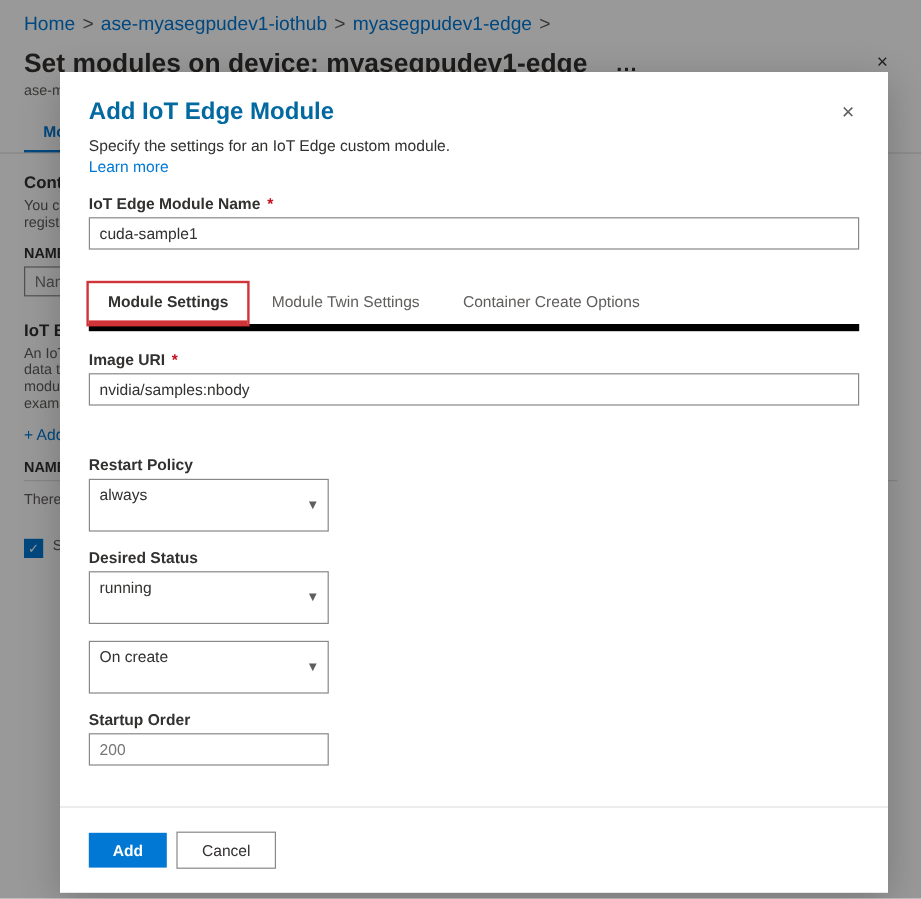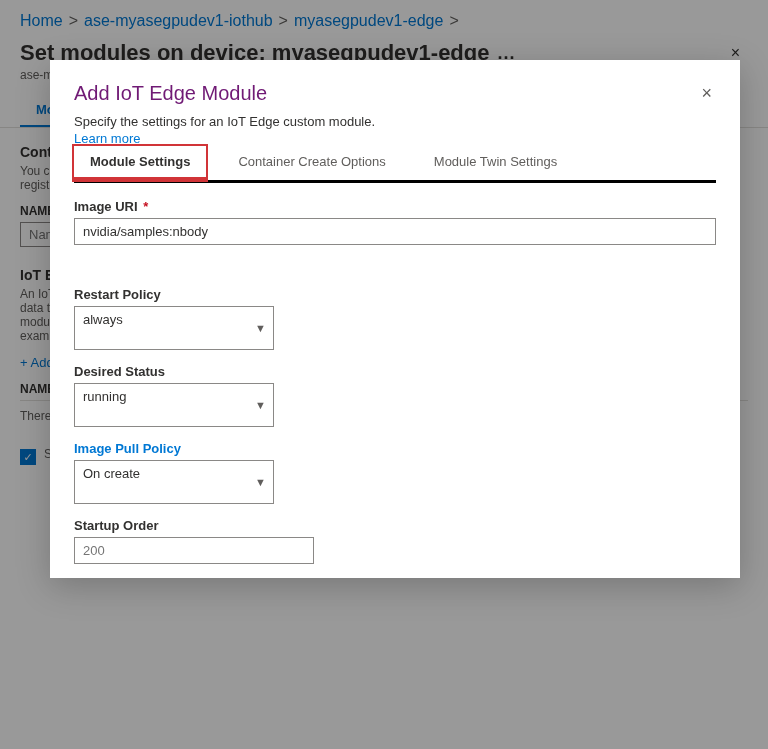--- a/index.html
+++ b/index.html
@@ -36,21 +36,21 @@
     .breadcrumb a { color: #0078d4; text-decoration: none; }
     .breadcrumb .sep { color: #605e5c; margin: 0 2px; }
 
     .page-title {
       padding: 4px 20px 2px 20px;
       font-size: 22px;
       font-weight: 600;
       color: #323130;
       display: flex;
       align-items: center;
-      gap: 8px;
+      gap: 24px;
     }
 
     .page-subtitle {
       padding: 0 20px 12px 20px;
       font-size: 12px;
       color: #605e5c;
     }
 
     .dots-icon {
       font-size: 18px;
@@ -203,22 +203,22 @@
     }
 
     .modal-header {
       display: flex;
       align-items: center;
       padding: 20px 24px 0 24px;
     }
 
     .modal-title {
       font-size: 20px;
-      font-weight: 400;
-      color: #701a75;
+      font-weight: 700;
+      color: #0369a1;
       flex: 1;
     }
 
     .modal-close-btn {
       background: none;
       border: none;
       font-size: 18px;
       cursor: pointer;
       color: #605e5c;
       padding: 4px;
@@ -263,23 +263,23 @@
       padding: 5px 8px;
       font-size: 13px;
       color: #323130;
       outline: none;
       margin-bottom: 14px;
     }
 
     
     .modal-tabs {
       display: flex;
-      border-bottom: 3px solid #000000;
+      border-bottom: 6px solid #000000;
       margin: 0 24px;
-      gap: 16px;
+      gap: 4px;
     }
 
     .modal-tab {
       padding: 8px 16px;
       font-size: 13px;
       color: #605e5c;
       cursor: pointer;
       border-bottom: 3px solid transparent;
       white-space: nowrap;
     }
@@ -314,21 +314,21 @@
       position: absolute;
       right: 8px;
       top: 50%;
       transform: translateY(-50%);
       pointer-events: none;
       font-size: 11px;
       color: #605e5c;
     }
 
     .startup-input {
-      width: 240px;
+      width: 200px;
       border: 1px solid #8a8886;
       padding: 5px 8px;
       font-size: 13px;
       color: #a19f9d;
       background: #fff;
       outline: none;
     }
 
     .modal-footer {
       display: flex;
@@ -425,25 +425,33 @@
   <div class="modal-header">
     <span class="modal-title">Add IoT Edge Module</span>
     <button class="modal-close-btn">×</button>
   </div>
 
   <div class="modal-desc">Specify the settings for an IoT Edge custom module.</div>
   <div class="modal-learn-more">
     <a>Learn more</a>
   </div>
 
+  <div class="modal-body">
+    <div class="form-field">
+      <div class="field-label">
+        <span>IoT Edge Module Name</span><span class="required"> *</span>
+      </div>
+      <input class="text-input" type="text" value="cuda-sample1" style="">
+    </div>
+  </div>
 
   <div class="modal-tabs">
     <div class="modal-tab active-tab-highlight" style="border-bottom:3px solid #d13438;color:#323130;font-weight:600;padding:8px 16px;font-size:13px;cursor:pointer;">Module Settings</div>
+    <div class="modal-tab">Module Twin Settings</div>
     <div class="modal-tab">Container Create Options</div>
-    <div class="modal-tab">Module Twin Settings</div>
   </div>
 
   <div class="modal-tab-content">
     <div class="form-field">
       <div class="field-label">
         <span>Image URI</span><span class="required"> *</span>
       </div>
       <input class="text-input" type="text" value="nvidia/samples:nbody" style="margin-bottom: 16px;">
     </div>
 
@@ -465,29 +473,32 @@
       <div class="select-wrapper">
         <select class="select-control">
           <option>running</option>
           <option>stopped</option>
         </select>
         <span class="select-arrow">▼</span>
       </div>
     </div>
 
     <div class="form-field">
-      <div class="field-label" style="color:#0078d4;">Image Pull Policy</div>
       <div class="select-wrapper">
         <select class="select-control">
           <option>On create</option>
           <option>Never</option>
         </select>
         <span class="select-arrow">▼</span>
       </div>
     </div>
 
     <div class="form-field">
       <div class="field-label">Startup Order</div>
       <input class="startup-input" type="text" placeholder="200" style="">
     </div>
   </div>
 
+  <div class="modal-footer">
+    <button class="btn-primary">Add</button>
+    <button class="btn-secondary">Cancel</button>
+  </div>
 </div>
 
 </body></html>

